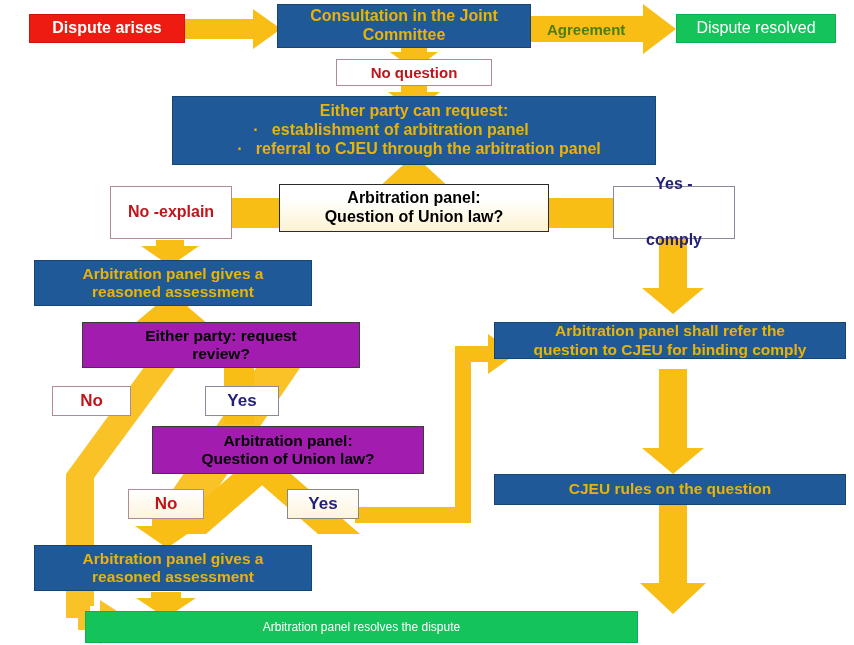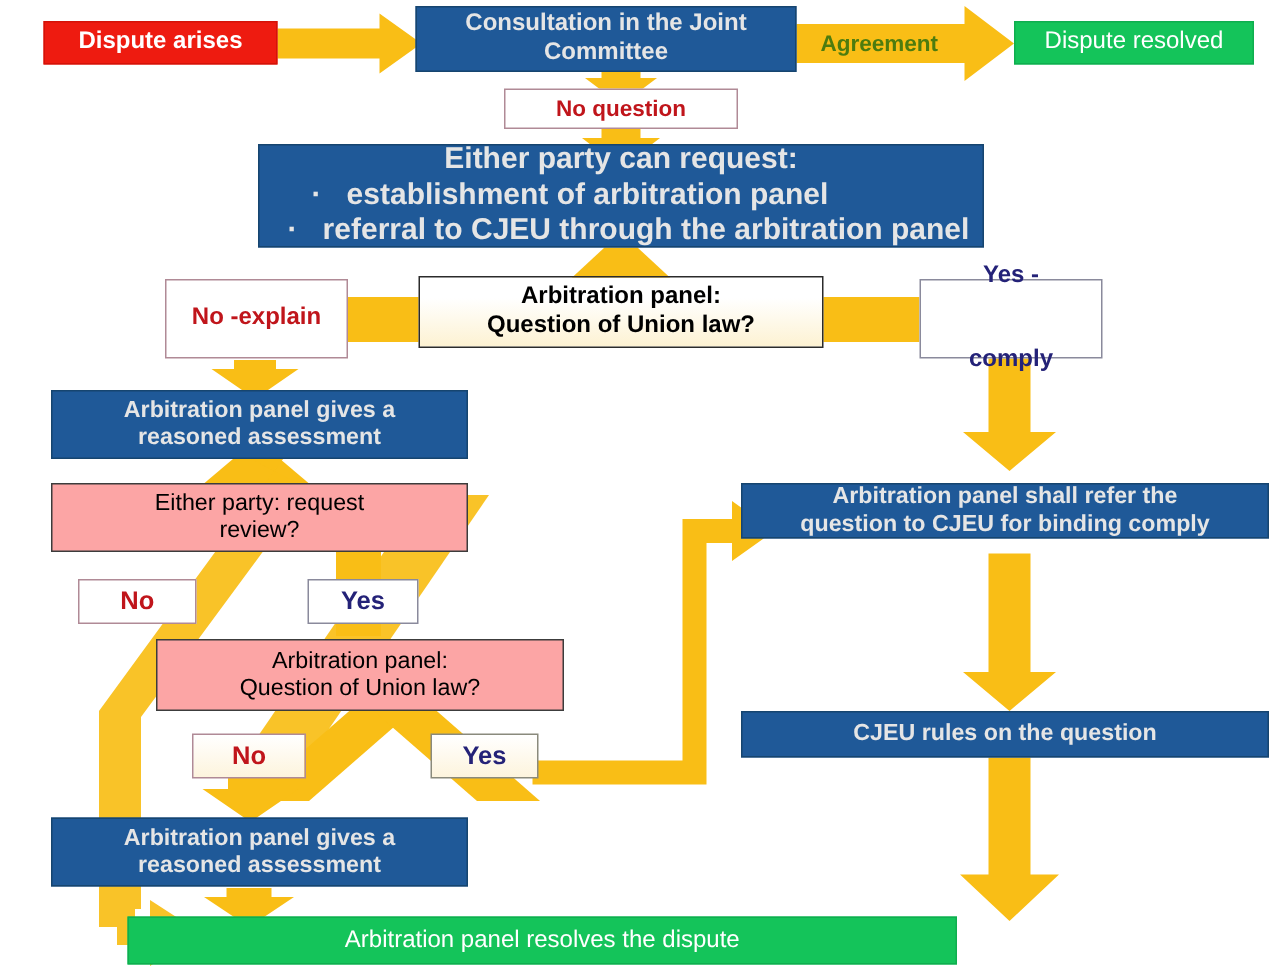--- a/index.html
+++ b/index.html
@@ -32,42 +32,43 @@
     display: flex;
     align-items: center;
     justify-content: center;
     text-align: center;
     z-index: 3;
     line-height: 1.18;
   }
   
   .blue {
     background: #1f5998;
-    color: #e5e5e5;
+    color: #eab308;
     font-weight: bold;
     border: 1px solid #16456f;
   }
   .red {
     background: #ee1b10;
     color: #ffffff;
     font-weight: bold;
     border: 1px solid #d41208;
   }
   .green {
     background: #14c45a;
     color: #ffffff;
     font-weight: normal;
     border: 1px solid #0fae4f;
   }
   
   .box-white {
-    background: #fca5a5;
+    background: #a21caf;
     border: 1px solid #3c3c3c;
     color: #000000;
-    font-weight: normal;
+    font-weight: bold;
+    margin-left: 48px;
   }
   .box-gradient {
     background: linear-gradient(to bottom, #ffffff 0%, #ffffff 30%, #fdf2d2 100%);
     border: 1px solid #2b2b2b;
     color: #000000;
     font-weight: bold;
   }
   .box-no {
     background: #ffffff;
     border: 1px solid #b08a96;
@@ -180,21 +181,21 @@
   <div class="arrow-label" style="left:547px; top:21px;">Agreement</div>
 
   <div class="node green" style="left:676px; top:14px; width:160px; height:29px; font-size:16px;">
     <span class="nodetext">Dispute resolved</span>
   </div>
 
   <div class="node box-no" style="left:336px; top:59px; width:156px; height:27px; font-size:15px;">
     <span class="nodetext">No question</span>
   </div>
 
-  <div class="node blue" style="left:172px; top:96px; width:484px; height:69px; font-size:20px; flex-direction:column;">
+  <div class="node blue" style="left:172px; top:96px; width:484px; height:69px; font-size:16px; flex-direction:column;">
     <span class="nodetext">Either party can request:</span>
     <span class="bullets">
       <span class="ln b1">
         <span>·</span>
         &nbsp;&nbsp;<span>establishment of arbitration panel</span>
       </span>
       <span class="ln b2">
         <span>·</span>
         &nbsp;&nbsp;<span>referral to CJEU through the arbitration panel</span>
       </span>
@@ -254,17 +255,17 @@
 
   <div class="node blue" style="left:494px; top:322px; width:352px; height:37px; font-size:15.5px; flex-direction:column;">
     <span class="nodetext">Arbitration panel shall refer the</span>
     <span class="nodetext">question to CJEU for binding comply</span>
   </div>
 
   <div class="node blue" style="left:494px; top:474px; width:352px; height:31px; font-size:15.5px;">
     <span class="nodetext">CJEU rules on the question</span>
   </div>
 
-  <div class="node green" style="left:85px; top:611px; width:553px; height:32px; font-size:16px;">
+  <div class="node green" style="left:85px; top:611px; width:553px; height:32px; font-size:12px;">
     <span class="nodetext">Arbitration panel resolves the dispute</span>
   </div>
 
 </div>
 
 </body></html>

